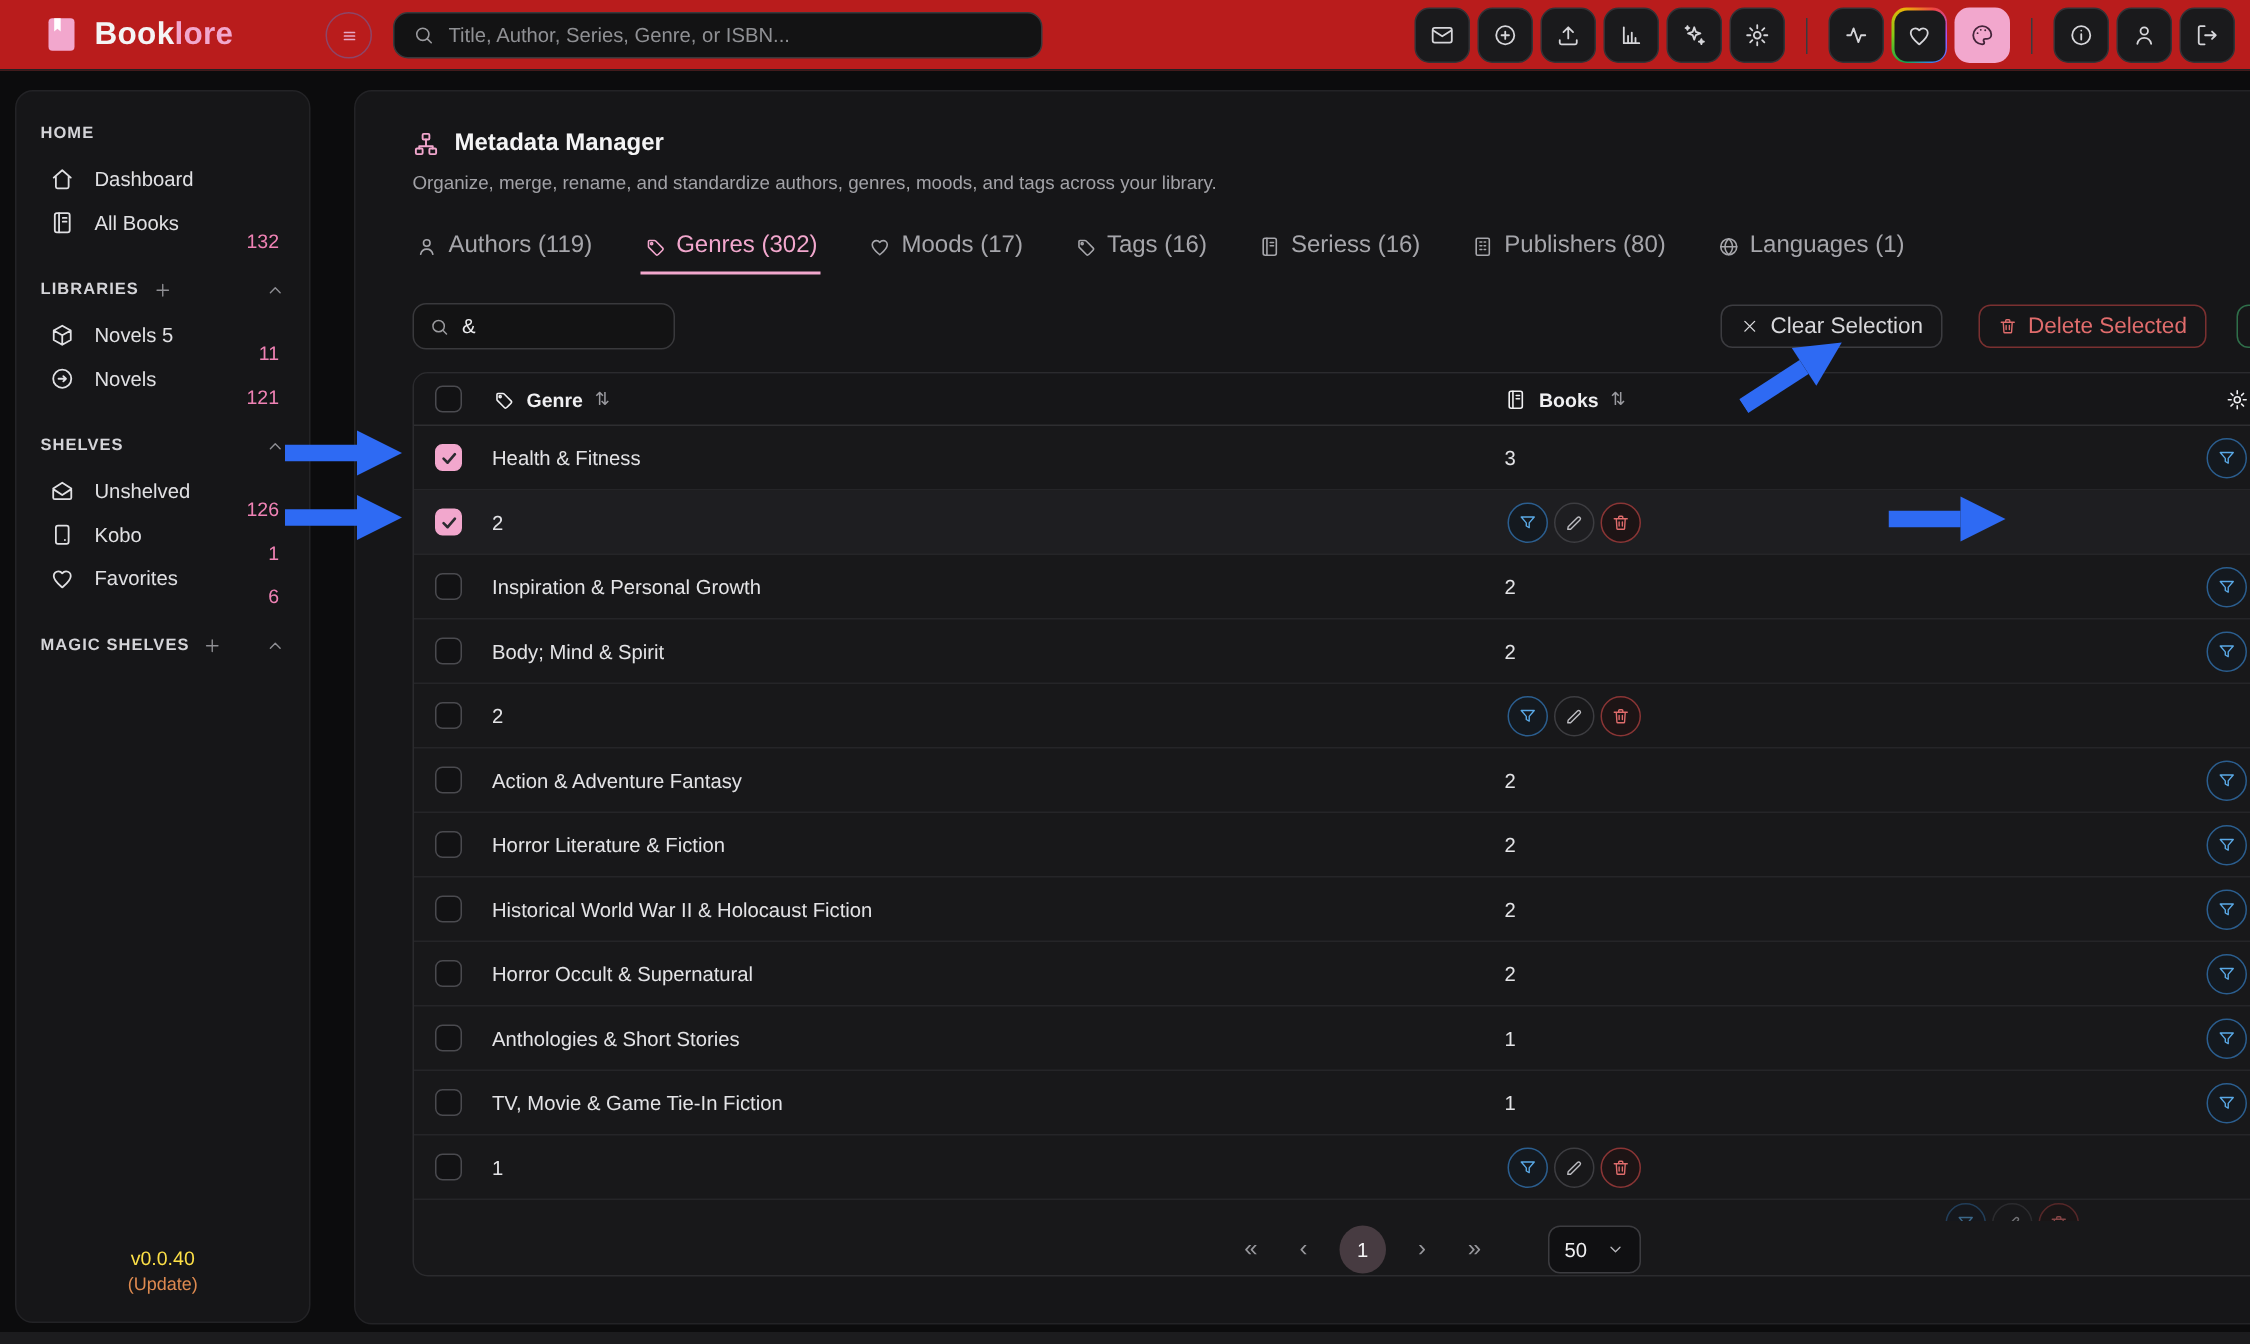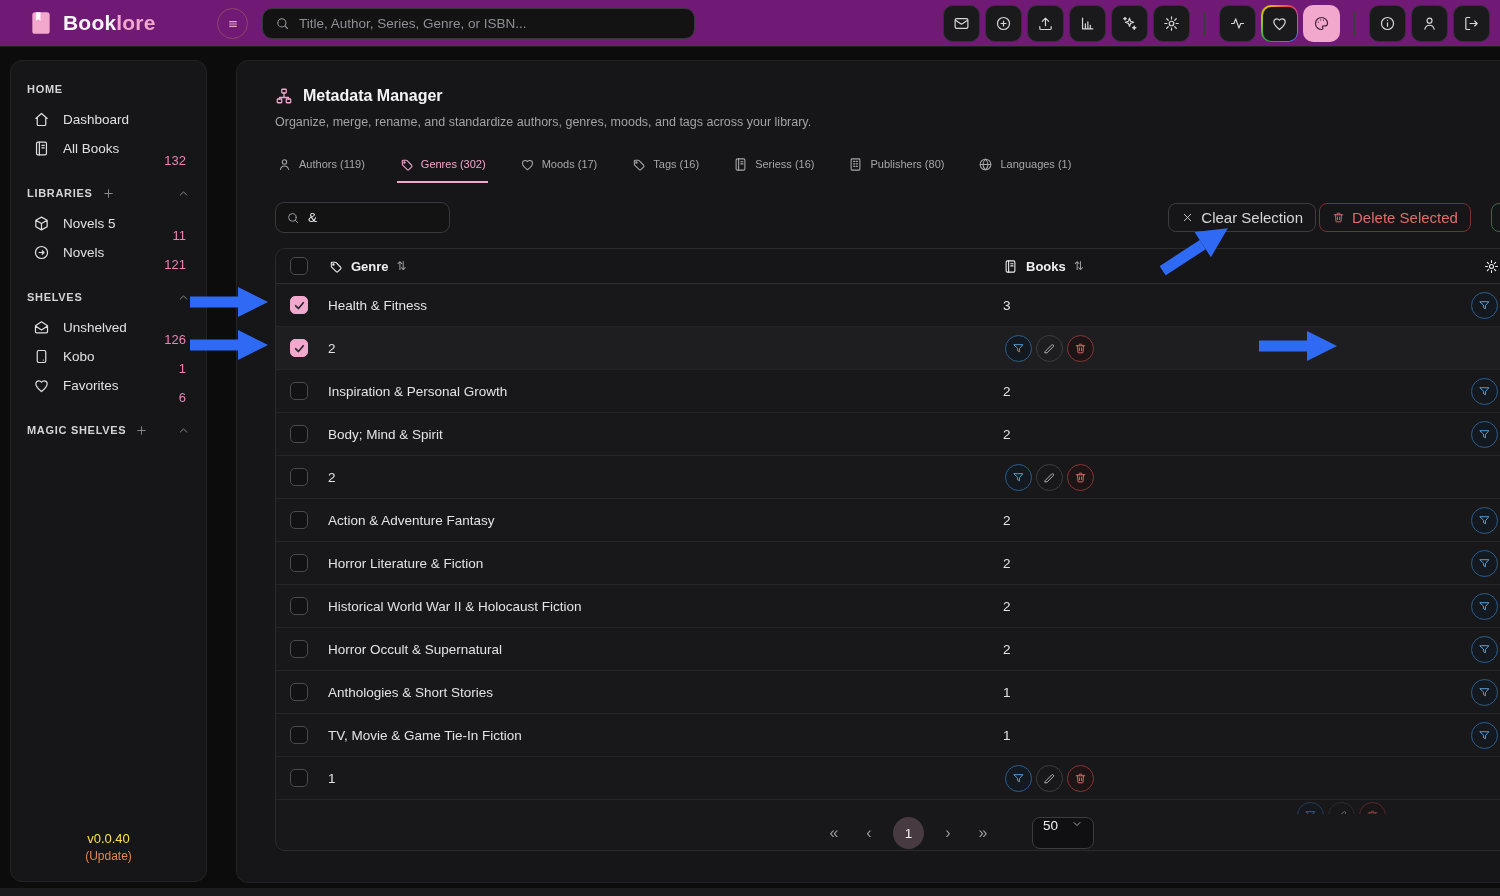--- a/index.html
+++ b/index.html
@@ -6,21 +6,21 @@
     --accent-pink:#f2a7cd; --count-pink:#ef82b4; --arrow-blue:#2e6af3;
     --delete-red:#e06c6c; --merge-green:#5ed492; --update-orange:#de8a50;
   }
   *{margin:0;padding:0;box-sizing:border-box;}
   html,body{width:1500px;height:896px;overflow:hidden;}
   body{background:#0c0c0d;font-family:"Liberation Sans","DejaVu Sans",sans-serif;color:#e4e4e7;position:relative;}
   svg{display:block;}
   .ic{stroke:currentColor;fill:none;stroke-width:1.7;stroke-linecap:round;stroke-linejoin:round;}
 
   
-  .topbar{position:absolute;left:0;top:0;width:1500px;height:47px;background:#701a75;border-bottom:1px solid #222224;}
+  .topbar{position:absolute;left:0;top:0;width:1500px;height:47px;background:#b91c1c;border-bottom:1px solid #222224;}
   .brand{position:absolute;left:28px;top:10px;display:flex;align-items:center;gap:9px;}
   .brand-name{font-size:21px;font-weight:700;color:#f4f4f5;letter-spacing:.2px;}
   .brand-name .lore{color:var(--accent-pink);}
   .menu-btn{position:absolute;left:217px;top:8px;width:31px;height:31px;border-radius:50%;border:1.6px solid #8d4668;background:transparent;color:#e7a8c8;display:flex;align-items:center;justify-content:center;cursor:pointer;}
   .search-global{position:absolute;left:262px;top:8px;width:433px;height:31px;background:#131314;border:1px solid #39393c;border-radius:10px;display:flex;align-items:center;padding:0 12px;gap:9px;color:#9a9a9e;}
   .search-global input{flex:1;background:transparent;border:none;outline:none;color:#e4e4e7;font-size:13.5px;font-family:inherit;}
   .search-global input::placeholder{color:#8f9094;}
   .tb-right{position:absolute;right:10px;top:5px;display:flex;align-items:center;}
   .tb-group{display:flex;gap:5px;}
   .tb-btn{width:37px;height:37px;border:1px solid #323236;border-radius:10px;background:#1a1a1c;color:#d6d6da;display:flex;align-items:center;justify-content:center;cursor:pointer;}
@@ -41,30 +41,30 @@
   .sb-version{font-size:13px;color:#fde047;margin-top:47px;}
   .sb-update{font-size:12px;color:var(--update-orange);margin-top:3px;cursor:pointer;}
 
   
   .main-card{position:absolute;left:236px;top:60px;width:1448px;height:823px;background:#161618;border:1px solid #232326;border-radius:12px;padding:26px 41px 0 38px;}
   .page-title-row{display:flex;align-items:center;gap:10px;height:18px;}
   .page-title{font-size:16px;font-weight:700;color:#f4f4f5;}
   .page-subtitle{margin-top:10px;font-size:12.5px;color:#a2a2a7;height:13px;}
 
   .tabs{display:flex;gap:30px;margin-top:28px;height:27px;}
-  .tab{display:flex;align-items:center;gap:7px;background:none;border:none;color:#a6a6ab;font-size:11px;font-family:inherit;cursor:pointer;padding:0 2px 9px 2px;border-bottom:2px solid transparent;}
+  .tab{display:flex;align-items:center;gap:7px;background:none;border:none;color:#a6a6ab;font-size:16px;font-family:inherit;cursor:pointer;padding:0 2px 9px 2px;border-bottom:2px solid transparent;}
   .tab.active{color:var(--accent-pink);border-bottom-color:var(--accent-pink);}
 
   .controls{display:flex;align-items:center;margin-top:19px;height:31px;}
   .filter-search{width:175px;height:31px;background:#131314;border:1px solid #39393c;border-radius:9px;display:flex;align-items:center;gap:8px;padding:0 10px;color:#9a9a9e;}
   .filter-search input{flex:1;min-width:0;background:transparent;border:none;outline:none;color:#ececef;font-size:13.5px;font-family:inherit;}
   .controls .spacer{flex:1;}
   .ctl-btn{height:29px;display:flex;align-items:center;gap:7px;border-radius:8px;padding:0 12px;font-size:15px;font-family:inherit;background:transparent;cursor:pointer;}
   .btn-clear{border:1px solid #3c3c40;color:#d7d7da;}
-  .btn-delete{border:1px solid #7a3030;color:var(--delete-red);margin-left:3px;}
+  .btn-delete{border:1px solid #7a3030;color:var(--delete-red);margin-left:24px;}
   .btn-merge{border:1px solid #2f6f4a;color:var(--merge-green);margin-left:20px;}
 
   
   .table{margin-top:15px;height:603px;border:1px solid #2b2b2e;border-radius:10px;overflow:hidden;background:#18181a;}
   .thead,.trow{display:grid;grid-template-columns:52px 675px 1fr 172px;align-items:center;}
   .thead{height:35px;background:#161618;border-bottom:1px solid #2e2e31;font-weight:700;font-size:13px;color:#f0f0f2;}
   .trow{height:43px;border-bottom:1px solid #252528;font-size:13.5px;color:#e3e3e6;}
   .trow.row-hover{background:#1e1e21;}
   .cell-check{padding-left:14px;}
   .checkbox{width:18px;height:18px;border:1.5px solid #4a4a4f;border-radius:5px;background:#121214;display:flex;align-items:center;justify-content:center;cursor:pointer;}
@@ -80,21 +80,21 @@
   .act-filter{border:1px solid #2b5e8f;color:#5aa9e6;background:#14191f;}
   .act-edit{border:1px solid #3d3d41;color:#bdbdc2;}
   .act-delete{border:1px solid #8a3535;color:var(--delete-red);background:#1d1415;}
 
   .partial-row{height:14px;overflow:hidden;position:relative;}
   .partial-row .cell-actions{position:absolute;left:1019px;top:2px;opacity:.55;}
 
   .pagination-bar{height:38px;display:flex;align-items:center;justify-content:center;gap:13px;}
   .pg-nav{background:none;border:none;color:#98989d;font-size:16px;font-family:inherit;cursor:pointer;width:22px;text-align:center;}
   .pg-current{width:31px;height:32px;border-radius:50%;background:#473b41;color:#f5f5f6;font-size:13.5px;display:flex;align-items:center;justify-content:center;cursor:pointer;border:none;font-family:inherit;}
-  .pg-size{margin-left:25px;width:62px;height:32px;border:1px solid #3c3c40;border-radius:8px;background:#101012;display:flex;justify-content:space-between;padding:0 10px;font-size:13.5px;color:#f0f0f2;cursor:pointer;}
+  .pg-size{margin-left:25px;width:62px;height:32px;border:1px solid #3c3c40;border-radius:8px;background:#101012;display:flex;align-items:center;justify-content:space-between;padding:0 10px;font-size:13.5px;color:#f0f0f2;cursor:pointer;}
   .pg-size svg{width:12px;height:12px;color:#b9b9be;}
 
   
   .arrow{position:absolute;width:80px;height:34px;}
   .arrow svg{width:80px;height:34px;fill:var(--arrow-blue);}
   .bottom-strip{position:absolute;left:0;bottom:0;width:1500px;height:8px;background:#1c1c1e;}
 </style>
 </head>
 <body>
 

